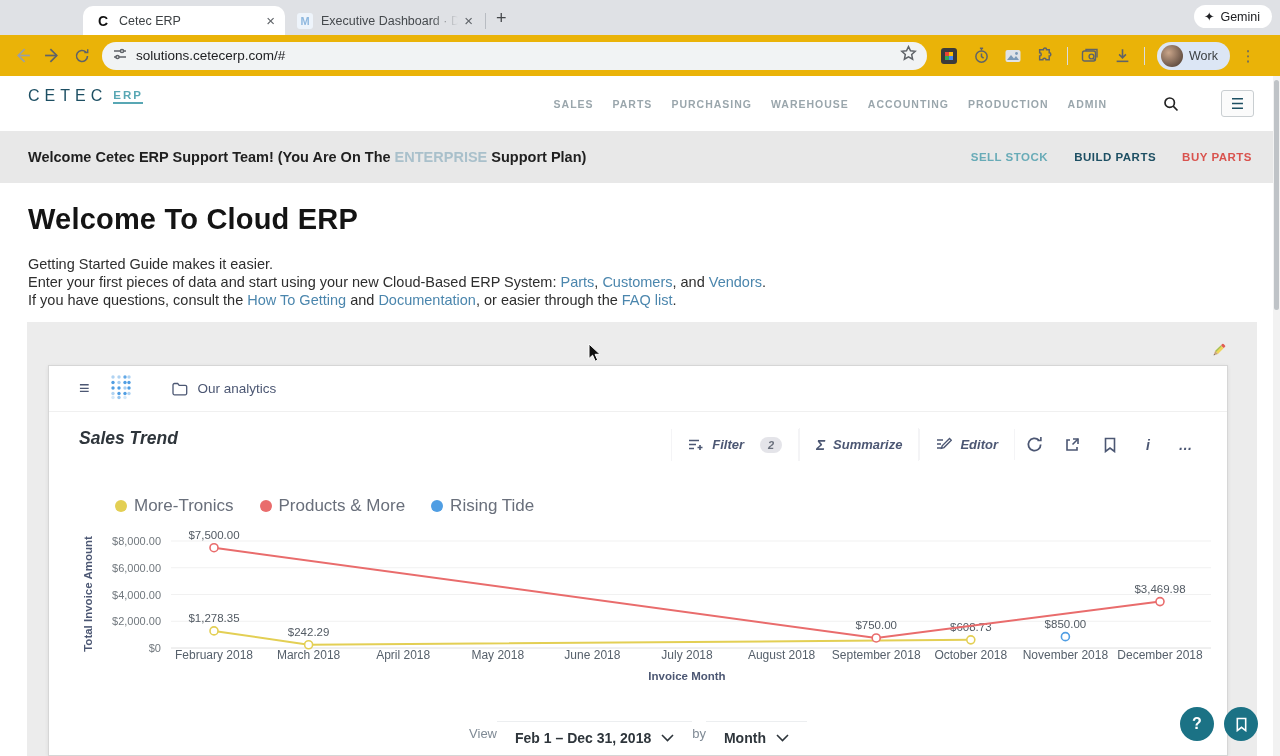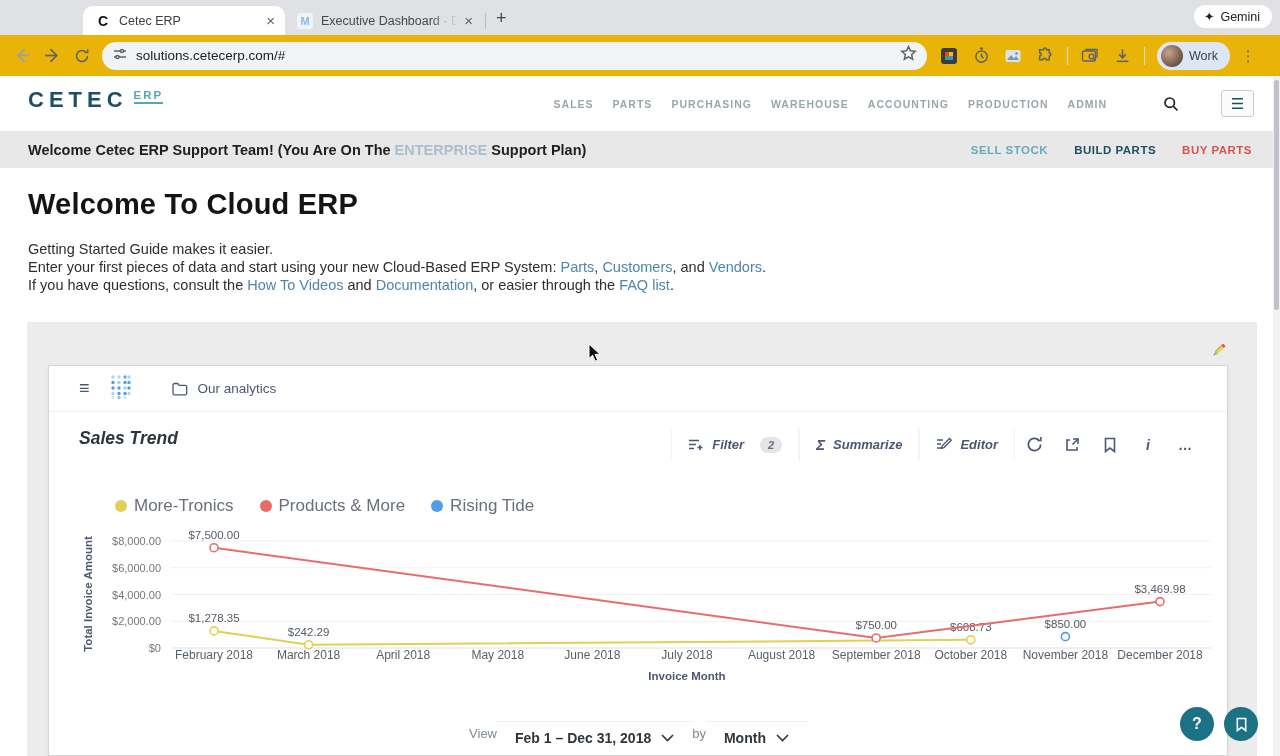--- a/index.html
+++ b/index.html
@@ -27,29 +27,29 @@
   .url-text { font-size:13.5px; color:#202124; flex:1; margin-left:8px; }
   .ext-row { display:flex; align-items:center; gap:4px; }
   .vsep { width:1px; height:18px; background:#dadce0; margin:0 4px; }
   .profile-pill { display:flex; align-items:center; gap:6px; background:#dce6f5; border-radius:14px; padding:3px 12px 3px 4px; margin-left:4px; }
   .avatar { width:22px; height:22px; border-radius:50%; background:radial-gradient(circle at 35% 35%, #c9a58a, #6b5547 70%, #40332b); }
   .profile-label { font-size:12.5px; color:#3c4043; }
 
   
   .app-header { height:55px; background:#fff; display:flex; align-items:center; justify-content:space-between; padding:0 26px 0 28px; }
   .logo { display:flex; align-items:flex-start; }
-  .logo-main { font-size:22px; font-weight:700; letter-spacing:5px; color:var(--cetec-navy); }
+  .logo-main { font-size:16px; font-weight:400; letter-spacing:5px; color:var(--cetec-navy); }
   .logo-sub { font-size:11.5px; font-weight:700; letter-spacing:2px; color:var(--cetec-teal); border-bottom:2px solid var(--cetec-teal); margin:2px 0 16px 6px; padding-bottom:1px; }
   .main-nav { display:flex; align-items:center; gap:19px; }
   .nav-item { font-size:10.5px; font-weight:700; letter-spacing:1px; color:#9aa6ac; cursor:pointer; }
   .hdr-search { margin-left:22px; width:46px; height:40px; display:flex; align-items:center; justify-content:center; color:#222; }
   .hdr-burger { width:33px; height:27px; border:1px solid #c9ced1; border-radius:3px; background:#fbfbfb; color:var(--cetec-navy); font-size:15px; display:flex; align-items:center; justify-content:center; margin-left:8px; }
 
   
-  .welcome-bar { height:37px; background:#e8e8e8; display:flex; align-items:center; justify-content:space-between; padding:0 28px; }
+  .welcome-bar { height:52px; background:#e8e8e8; display:flex; align-items:center; justify-content:space-between; padding:0 28px; }
   .welcome-text { font-size:14.5px; font-weight:700; color:#1f1f1f; }
   .welcome-text .plan { color:var(--enterprise); }
   .quick-links { display:flex; gap:26px; }
   .quick-link { font-size:11.5px; font-weight:700; letter-spacing:0.5px; cursor:pointer; }
 
   
   .content { padding:20px 28px 0 28px; }
   h1 { font-size:29px; font-weight:800; color:#141414; letter-spacing:0.2px; margin-bottom:19px; }
   .intro p { font-size:14.5px; color:#2e2e2e; line-height:18px; }
   .intro a { color:var(--link-blue); text-decoration:none; cursor:pointer; }
@@ -229,21 +229,21 @@
       <span class="quick-link" style="color: rgb(29, 79, 99);">BUILD PARTS</span>
       <span class="quick-link" style="color: rgb(217, 83, 78);">BUY PARTS</span>
     </div>
   </div>
 
   <div class="content">
     <h1>Welcome To Cloud ERP</h1>
     <div class="intro">
       <p><span>Getting Started Guide makes it easier.</span></p>
       <p><span>Enter your first pieces of data and start using your new Cloud-Based ERP System: </span><a>Parts</a><span>, </span><a>Customers</a><span>, and </span><a>Vendors</a><span>.</span></p>
-      <p><span>If you have questions, consult the </span><a>How To Videos</a><span> and </span><a>Documentation</a><span>, or easier through the </span><a>FAQ list</a><span>.</span></p>
+      <p><span>If you have questions, consult the </span><a>How To Getting</a><span> and </span><a>Documentation</a><span>, or easier through the </span><a>FAQ list</a><span>.</span></p>
     </div>
   </div>
 
   <div class="embed">
     <span class="pencil">
       <svg width="16" height="16" viewBox="0 0 16 16">
           <g transform="rotate(45 8 8)">
             <rect x="6" y="0.5" width="4" height="3" rx="1" fill="#e05d53"></rect>
             <rect x="6" y="3.5" width="4" height="8" fill="#f0d558"></rect>
             <rect x="6" y="3.5" width="1.3" height="8" fill="#9fc05a"></rect>

